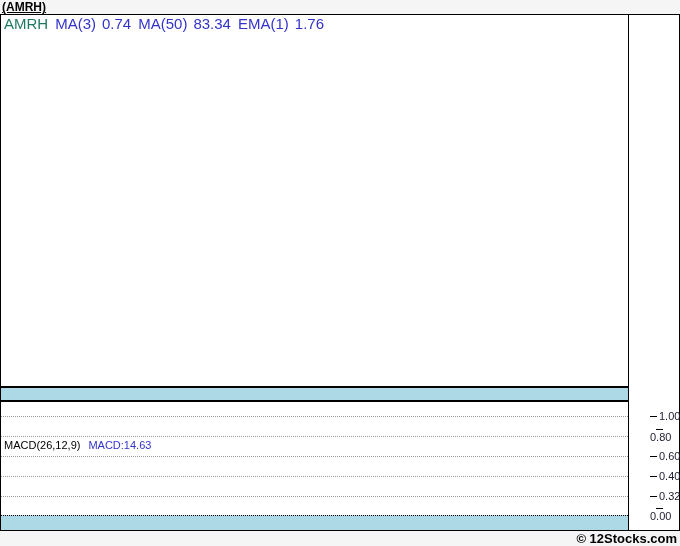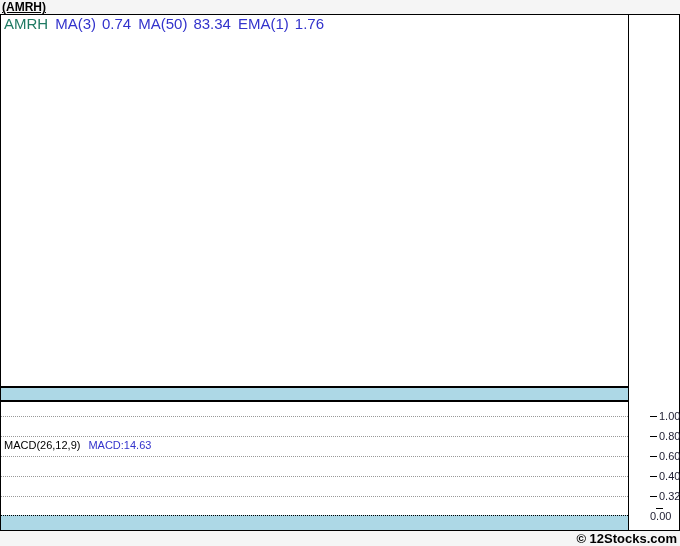--- a/index.html
+++ b/index.html
@@ -62,21 +62,21 @@
     width:1px;height:515px;background:#000;
   }
   .tick-row{
     position:absolute;left:643px;height:14px;
     display:flex;align-items:center;
     font-size:11px;line-height:14px;
     color:var(--axis_text,#1c1c30);
     white-space:nowrap;
     margin-left:6px;
   }
-  .t1{top:394px;} .t2{top:414px;} .t3{top:434px;} .t4{top:454px;} .t5{top:474px;} .t6{top:493px;flex-direction:column;}
+  .t1{top:394px;} .t2{top:414px;flex-direction:column;} .t3{top:434px;} .t4{top:454px;} .t5{top:474px;} .t6{top:493px;flex-direction:column;}
   .tick-mark{
     width:7px;height:1px;background:#000;margin-right:2px;flex:0 0 auto;
   }
   .copyright{
     position:absolute;right:3px;top:531px;
     height:15px;line-height:15px;
     font-size:13px;font-weight:bold;color:#000;margin-left:44px;
   }
 </style>
 </head>

